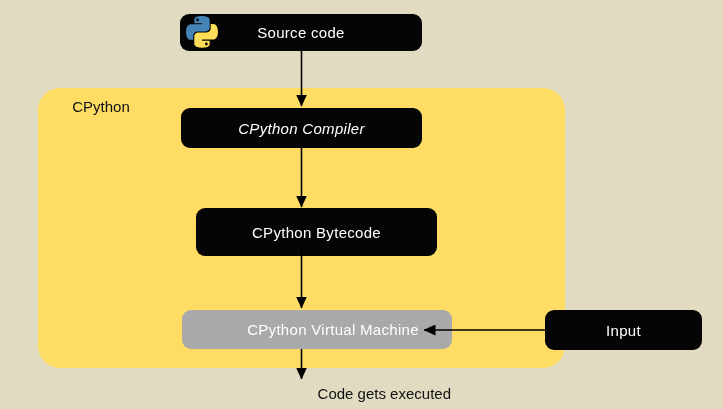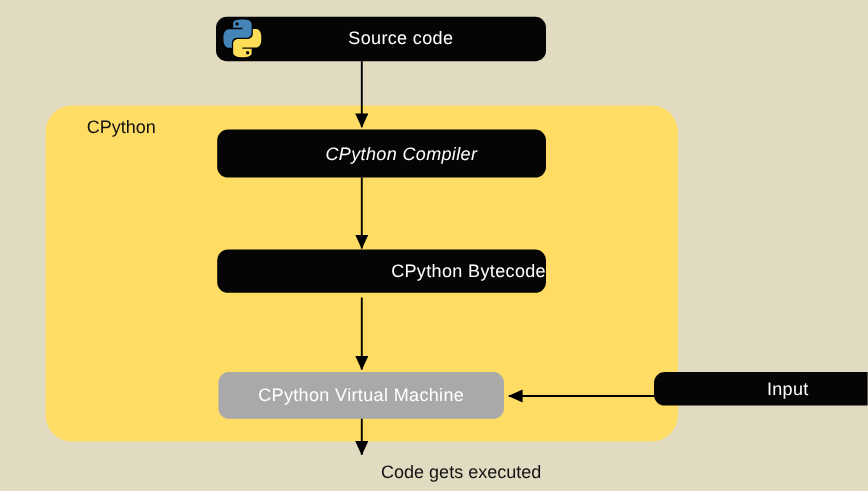--- a/index.html
+++ b/index.html
@@ -17,27 +17,27 @@
   .panel-label {
     position: absolute; left: 42px; top: 97px; width: 118px;
     text-align: center; font-size: 15px; line-height: 20px;
     color: var(--text-dark, #111111);
   }
   .node {
     position: absolute; display: flex; align-items: center; justify-content: center;
     font-size: 15px; letter-spacing: .3px; color: var(--text-light, #FFFFFF);
     border-radius: 9px; white-space: nowrap;
   }
-  .node-black { background: var(--box-black, #050505); padding-left: 33px; }
-  .node-gray  { background: var(--box-gray, #A9A9A9); }
+  .node-black { background: var(--box-black, #050505); }
+  .node-gray  { background: var(--box-gray, #A9A9A9); padding-left: 32px; }
   #node-source   { left: 180px; top: 14px;  width: 242px; height: 37px; }
   #node-compiler { left: 181px; top: 108px; width: 241px; height: 40px; font-style: italic; }
-  #node-bytecode { left: 181px; top: 208px; width: 241px; height: 36px; justify-content: flex-end; }
+  #node-bytecode { left: 196px; top: 208px; width: 241px; height: 48px; }
   #node-vm       { left: 182px; top: 310px; width: 238px; height: 39px; }
-  #node-input    { left: 545px; top: 310px; width: 157px; height: 28px; }
+  #node-input    { left: 545px; top: 310px; width: 157px; height: 40px; }
   .pylogo { position: absolute; left: 6px; top: 2px; width: 32px; height: 32px; }
   .pylogo svg { display: block; width: 100%; height: 100%; }
   .arrows { position: absolute; left: 0; top: 0; width: 723px; height: 409px; pointer-events: none; }
   .arrows line { stroke: #000; stroke-width: 1.6; }
   .caption {
     position: absolute; left: 151px; top: 385px; width: 300px;
     text-align: right; font-size: 15px; color: var(--text-dark, #111111);
   }
 </style>
 </head>

